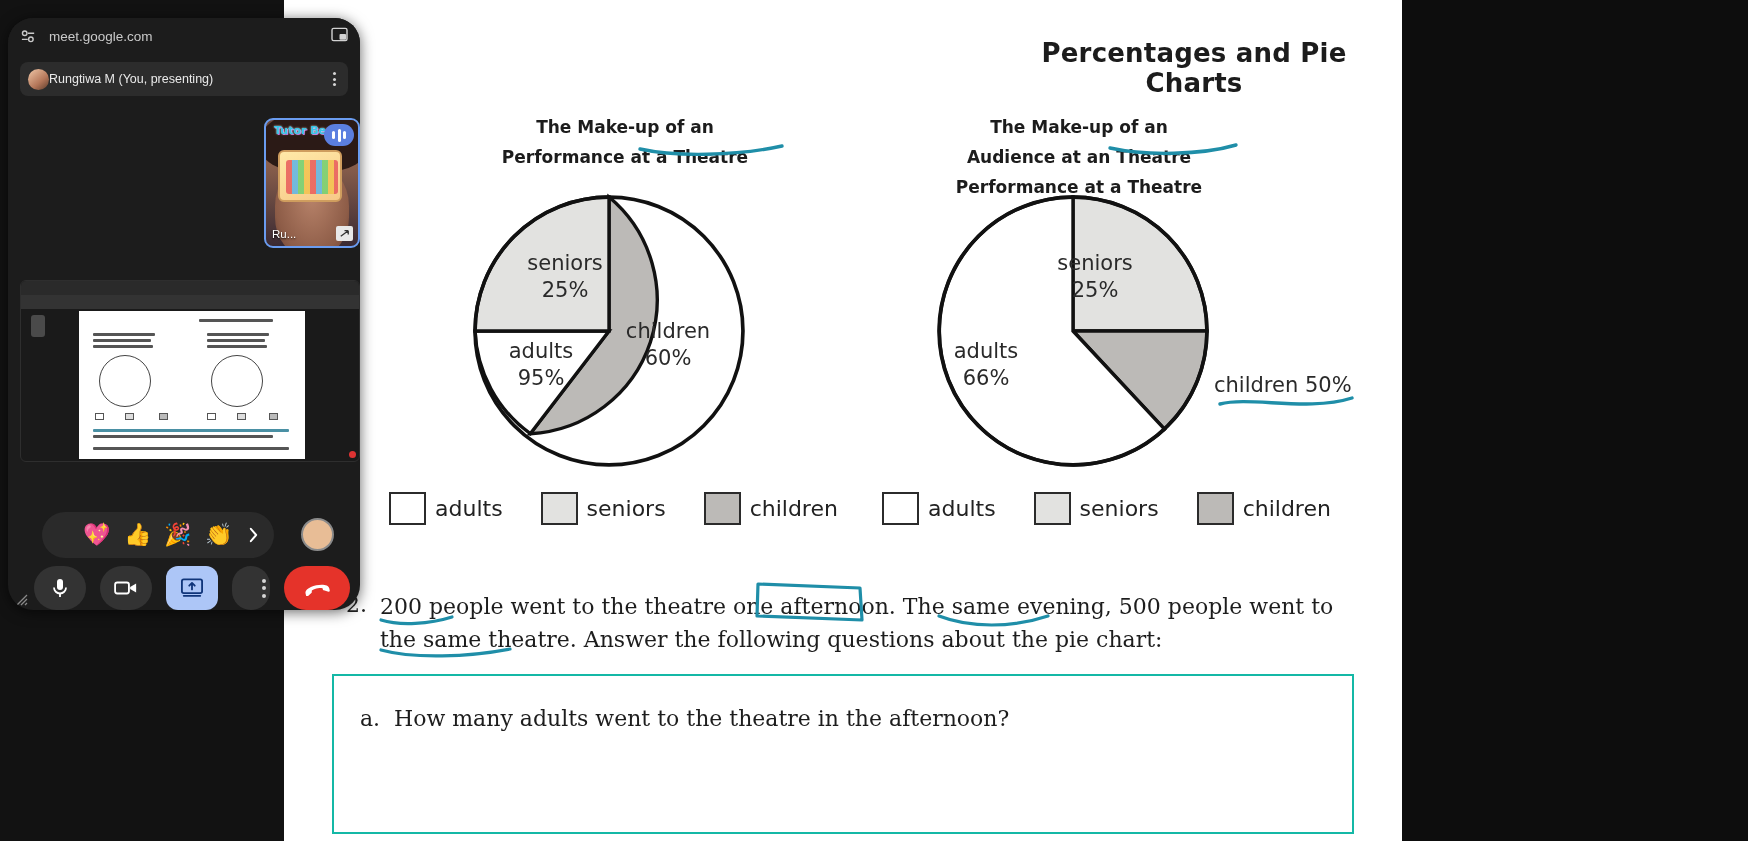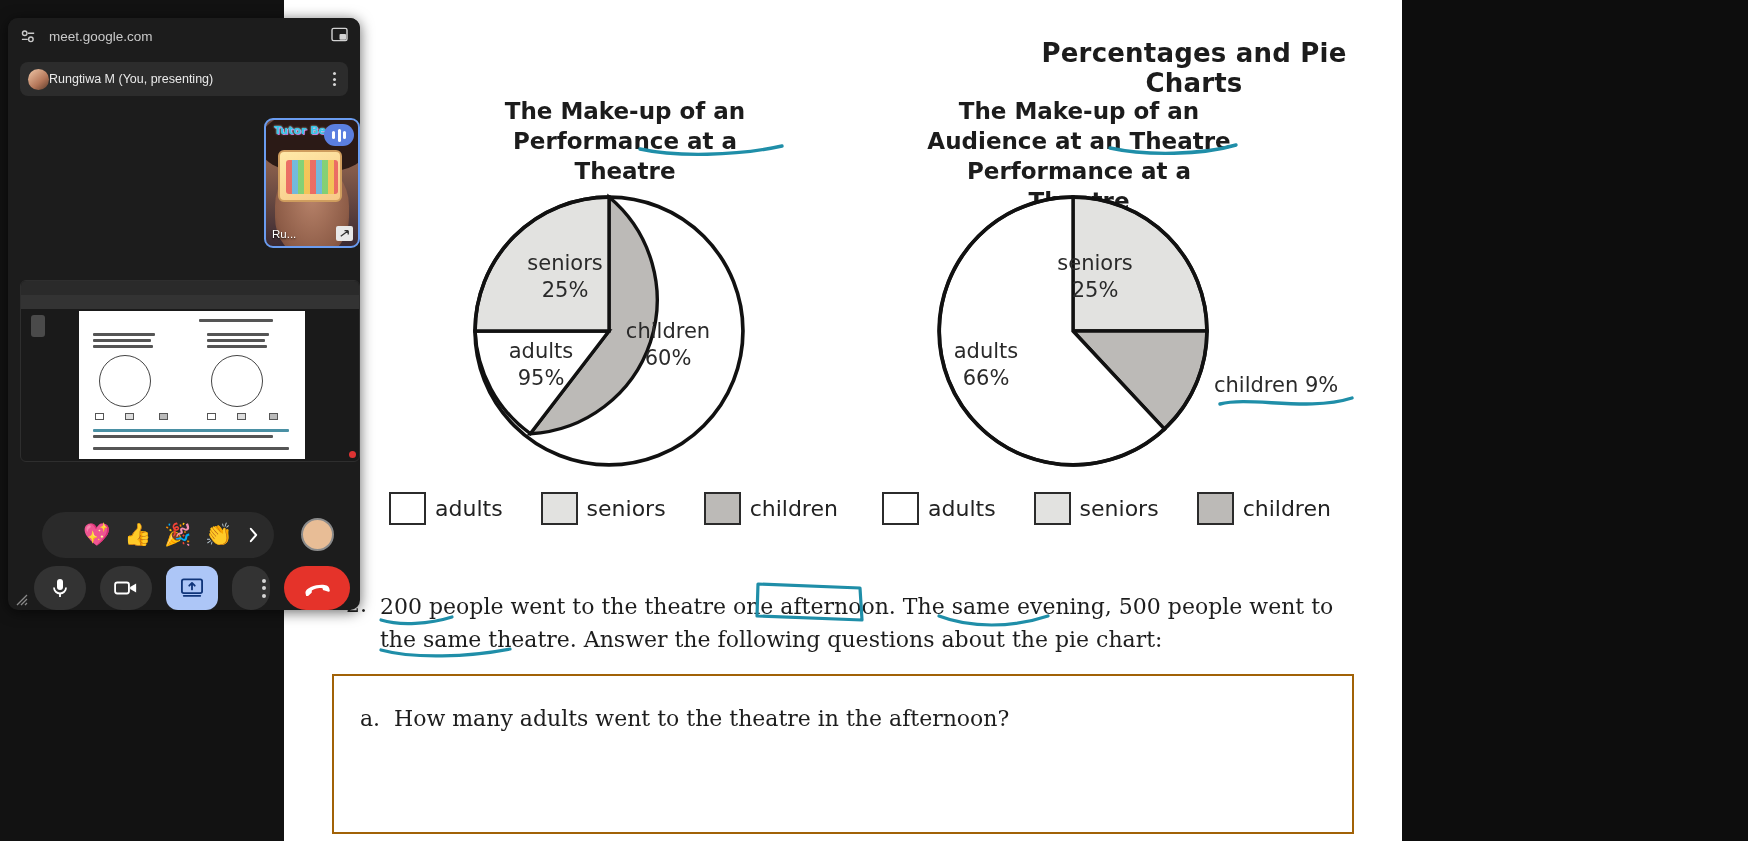--- a/index.html
+++ b/index.html
@@ -10,22 +10,22 @@
   
   .doc { position:absolute; left:284px; top:0; width:1118px; height:841px;
          background:#fff; overflow:hidden; }
   .doc-inner { position:absolute; left:0; top:0; width:1118px; height:841px; }
 
   .ws-title { position:absolute; left:740px; top:38px; width:340px; text-align:center;
               font-family:"DejaVu Sans", sans-serif; font-weight:bold; font-size:26px;
               color:#1c1c1c; letter-spacing:.2px; }
 
   .chart-title { position:absolute; font-family:"DejaVu Sans", sans-serif;
-                 font-weight:bold; font-size:23px; line-height:30px; color:#1c1c1c;
-                 text-align:center; }
+                 font-weight:bold; font-size:17px; line-height:30px; color:#1c1c1c;
+                 text-align:center;margin-top:16px; }
   #title-left  { left:176px; top:96px; width:330px; }
   #title-right { left:630px; top:96px; width:330px; }
 
   .pie-wrap { position:absolute; }
   #pie-left  { left:184px; top:190px; width:282px; height:282px; }
   #pie-right { left:648px; top:190px; width:282px; height:282px; }
 
   .slice-label { position:absolute; font-family:"DejaVu Sans", sans-serif;
                  font-size:21px; color:#2a2a2a; text-align:center; line-height:27px;
                  white-space:nowrap; }
@@ -41,39 +41,39 @@
   .sw-mid      { background:#bcbab7; }
   .legend-txt { font-family:"DejaVu Sans", sans-serif; font-size:22px; color:#222; }
 
   
   .q-num { position:absolute; left:62px; top:592px; font-size:22px; color:#222;
            font-family:"DejaVu Serif", serif; }
   .q-body { position:absolute; left:96px; top:590px; width:960px;
             font-family:"DejaVu Serif", serif; font-size:22px; line-height:33px;
             color:#1d1d1d; }
   .q-box { position:absolute; left:48px; top:674px; width:1022px; height:160px;
-           border:2px solid #a16207; background:#fff; }
+           border:2px solid #14b8a6; background:#fff; }
   .q-box-txt { position:absolute; left:26px; top:30px; width:960px;
                font-family:"DejaVu Serif", serif; font-size:22px; color:#1d1d1d; }
   .sub-letter { display:inline-block; width:34px; }
 
   
   .ink { position:absolute; pointer-events:none; }
 
   
   .gutter-right { position:absolute; left:1402px; top:0; width:346px; height:841px;
                   background:#0d0d0d; }
   .gutter-strip { position:absolute; left:1402px; top:0; width:10px; height:841px;
                   background:#3c3c3c; }
 
   
   .meet-bg { position:absolute; left:0; top:0; width:284px; height:841px;
              background:#121212; }
   .meet-panel { position:absolute; left:8px; top:18px; width:352px; height:592px;
-                background:#1c1c1c; border-radius:10px; box-shadow:0 2px 14px rgba(0,0,0,.6);
+                background:#1c1c1c; border-radius:25px; box-shadow:0 2px 14px rgba(0,0,0,.6);
                 overflow:hidden; z-index:5; }
   .meet-urlbar { position:absolute; left:0; top:0; width:352px; height:36px;
                  background:#1c1c1c; display:flex; align-items:center; padding:0 12px; }
   .url-text { font-size:13.5px; color:#c9c9c9; margin-left:12px;
               font-family:"Liberation Sans", sans-serif; }
   .pip-icon { margin-left:auto; }
 
   .presenter-bar { position:absolute; left:12px; top:44px; width:328px; height:34px;
                    background:#2c2c2c; border-radius:8px; display:flex; align-items:center;
                    padding:0 8px; }
@@ -238,21 +238,21 @@
       <div class="slice-label" style="left:108px; top:60px; width:110px;">
         <div>seniors</div>
         <div>25%</div>
       </div>
       <div class="slice-label" style="left:-6px; top:148px; width:120px;">
         <div>adults</div>
         <div>66%</div>
       </div>
     </div>
 
-    <div class="slice-label" style="left:930px; top:372px; width:190px; text-align:left;">children 9%</div>
+    <div class="slice-label" style="left:930px; top:372px; width:190px; text-align:left;">children 50%</div>
     <svg class="ink" style="left:932px; top:392px;" width="140" height="24" viewBox="0 0 140 24">
       <path d="M4,12 C34,4 92,20 136,6" fill="none" stroke="#1f8ea8" stroke-width="3.4" stroke-linecap="round"></path>
     </svg>
 
     <div class="legend" id="legend-left">
       <div class="legend-item">
         <span class="swatch sw-white"></span>
         <span class="legend-txt">adults</span>
       </div>
       <div class="legend-item">

